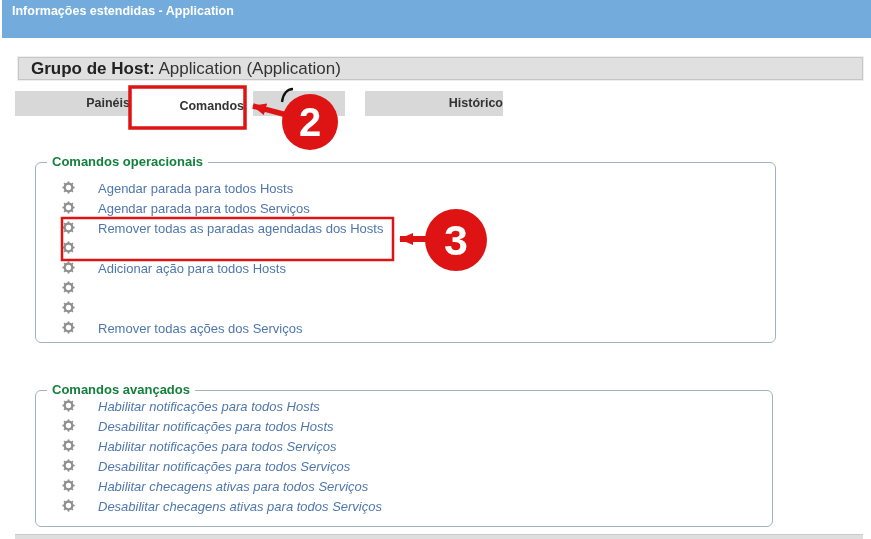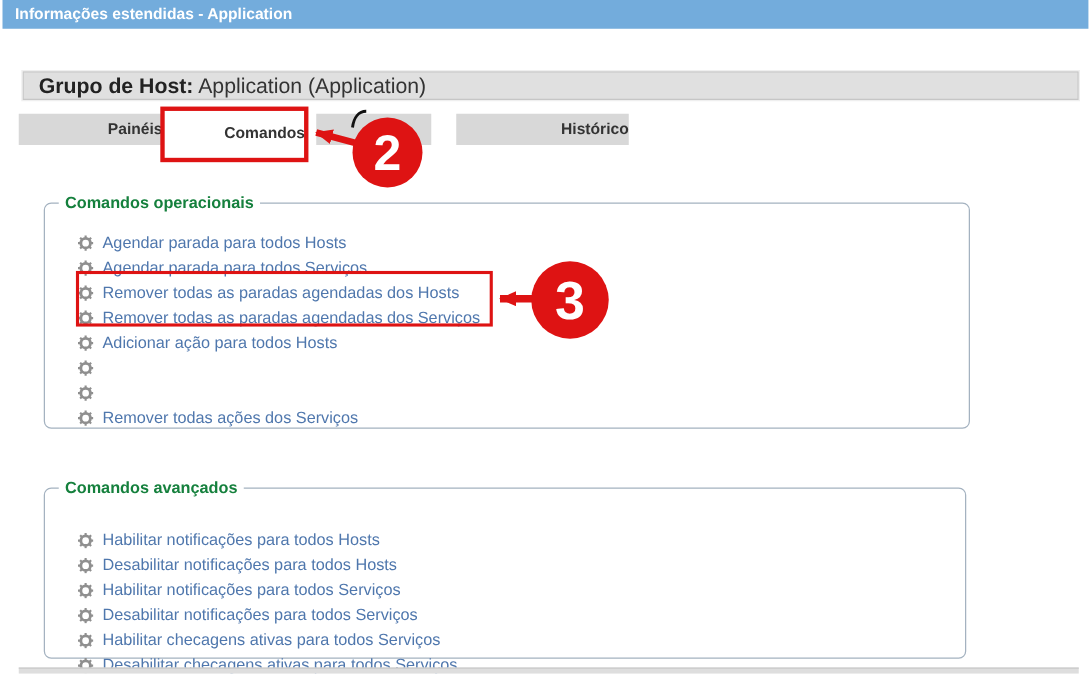--- a/index.html
+++ b/index.html
@@ -2,21 +2,21 @@
 <html><head>
 <meta charset="utf-8">
 <style>
   html,body{margin:0;padding:0;background:#fff;}
   #stage{
     position:relative; width:871px; height:539px; overflow:hidden;
     font-family:"Liberation Sans", sans-serif; background:#fff;
   }
   
   .titlebar{
-    position:absolute; left:2px; top:0; right:0; height:23px;
+    position:absolute; left:2px; top:0; right:0; height:38px;
     background:#73ACDC; color:#fff; font-size:12.5px; font-weight:bold;
     line-height:23px; padding-left:10px; box-sizing:border-box;
   }
   
   .groupbar{
     position:absolute; left:18px; top:57px; width:845px; height:23px;
     background:#E0E0E0; border:1px solid #C6C6C6; outline:1px solid #EFEFEF;
     box-sizing:border-box; font-size:17px; color:#333; line-height:21px;
     padding-left:12px;
   }
@@ -32,21 +32,21 @@
   .box{
     position:absolute; border:1px solid #A4B2C0; border-radius:6px;
     box-sizing:border-box; background:#fff;
   }
   .box .legend{
     position:absolute; top:-9px; left:11px; background:#fff;
     padding:0 5px; font-size:13px; font-weight:bold; color:#15803d;
     white-space:nowrap;
   }
   .rows{position:absolute; left:26px; right:8px;}
-  .cmd-row{height:20px; display:flex; align-items:flex-end; gap:7px;}
+  .cmd-row{height:20px; display:flex; align-items:flex-start; gap:23px;}
   .cmd-link{
     color:#4F77AD; font-size:13px; text-decoration:none; white-space:nowrap;
   }
   .gear{flex:0 0 auto; display:block;}
   
   .bottomstrip{
     position:absolute; left:15px; top:534px; width:848px; height:8px;
     background:#DEDEDE; border-top:1px solid #C9C9C9;
   }
   
@@ -113,21 +113,20 @@
       <div class="cmd-row">
         <svg class="gear" width="13" height="13">
             <use href="#gear"></use>
           </svg>
         <a href="#" class="cmd-link">Remover todas as paradas agendadas dos Hosts</a>
       </div>
       <div class="cmd-row">
         <svg class="gear" width="13" height="13">
             <use href="#gear"></use>
           </svg>
-        <a href="#" class="cmd-link">Remover todas as paradas agendadas dos Serviços</a>
       </div>
       <div class="cmd-row">
         <svg class="gear" width="13" height="13">
             <use href="#gear"></use>
           </svg>
         <a href="#" class="cmd-link">Adicionar ação para todos Hosts</a>
       </div>
       <div class="cmd-row">
         <svg class="gear" width="13" height="13">
             <use href="#gear"></use>
@@ -142,21 +141,21 @@
         <svg class="gear" width="13" height="13">
             <use href="#gear"></use>
           </svg>
         <a href="#" class="cmd-link">Remover todas ações dos Serviços</a>
       </div>
     </div>
   </div>
 
   <div class="box" style="left:35px;top:390px;width:738px;height:137px;">
     <div class="legend">Comandos avançados</div>
-    <div class="rows" style="top:28px;">
+    <div class="rows" style="top:8px;font-style:italic;">
       <div class="cmd-row">
         <svg class="gear" width="13" height="13">
             <use href="#gear"></use>
           </svg>
         <a href="#" class="cmd-link">Habilitar notificações para todos Hosts</a>
       </div>
       <div class="cmd-row">
         <svg class="gear" width="13" height="13">
             <use href="#gear"></use>
           </svg>

